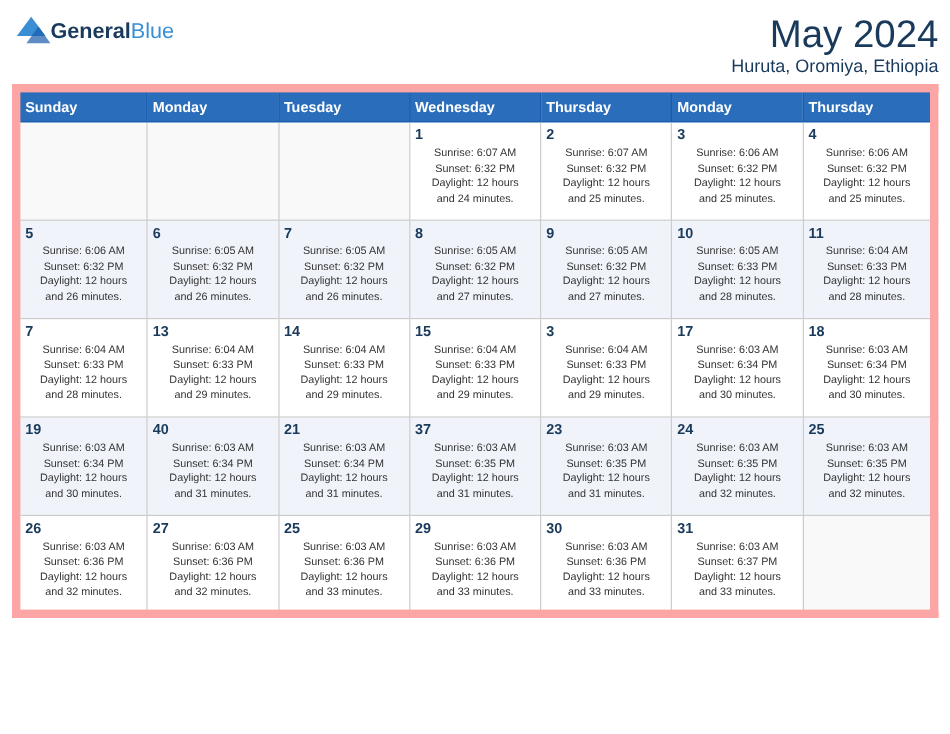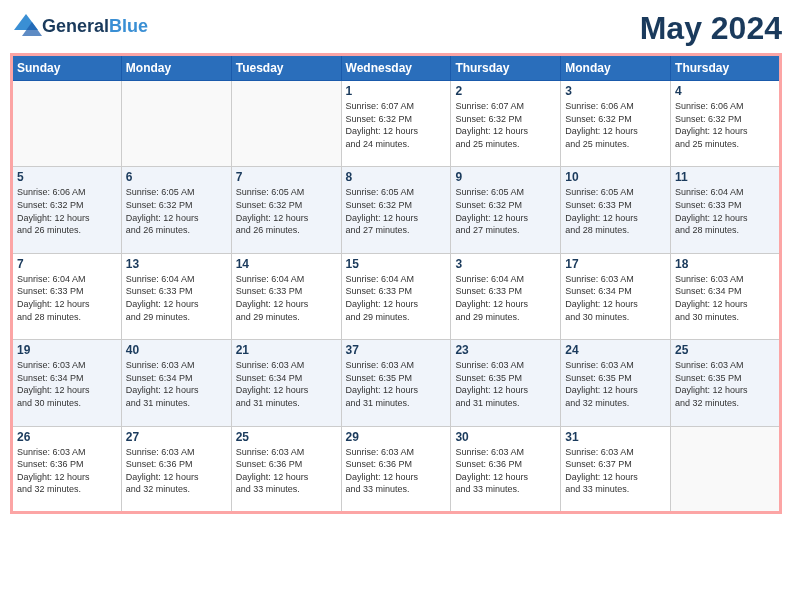--- a/index.html
+++ b/index.html
@@ -30,30 +30,30 @@
     }
     .logo-row {
       display: flex;
       align-items: center;
     }
     .title-area {
       text-align: right;
     }
     .month-year {
       font-size: 32px;
-      font-weight: bold;
+      font-weight: normal;
       color: #1a3a5c;
     }
     .location {
       font-size: 15px;
       color: #1a3a5c;
     }
     .calendar {
       flex: 1;
-      border: 3px solid #fca5a5;
+      border: 7px solid #fca5a5;
       border-collapse: collapse;
       width: 100%;
       table-layout: fixed;
     }
     .calendar th {
       background: #2a6ebb;
       color: #fff;
       font-size: 12px;
       padding: 5px 4px;
       text-align: left;
@@ -75,42 +75,44 @@
       font-size: 12px;
       font-weight: bold;
       color: #1a3a5c;
       display: block;
       margin-bottom: 2px;
     }
     .day-info {
       font-size: 9px;
       line-height: 1.4;
       color: #333;
+      text-align: center;
     }
     .row-alt td {
       background: #f0f4fa;
     }
   </style>
 </head>
 <body>
 
 <div class="page">
   <div class="header">
     <div class="logo">
       <div class="logo-row">
         <svg width="32" height="32" viewBox="0 0 32 32">
           <polygon points="16,4 28,20 4,20" fill="#3a8fd4"></polygon>
           <polygon points="22,12 32,26 12,26" fill="#1a5aab" opacity="0.7"></polygon>
         </svg>
         <span style="font-size:18px;font-weight:bold;color:#1a3a5c;">General</span>
-          <span style="font-size:18px;font-weight:bold;color:#3a8fd4;">Blue</span>
+          <span style="font-size:18px;font-weight:normal;color:#3a8fd4;">Blue</span>
       </div>
     </div>
     <div class="title-area">
       <div class="month-year">May 2024</div>
+      <div class="location">Huruta, Oromiya, Ethiopia</div>
     </div>
   </div>
 
   <table class="calendar">
     <thead>
       <tr>
         <th>Sunday</th>
         <th>Monday</th>
         <th>Tuesday</th>
         <th>Wednesday</th>

